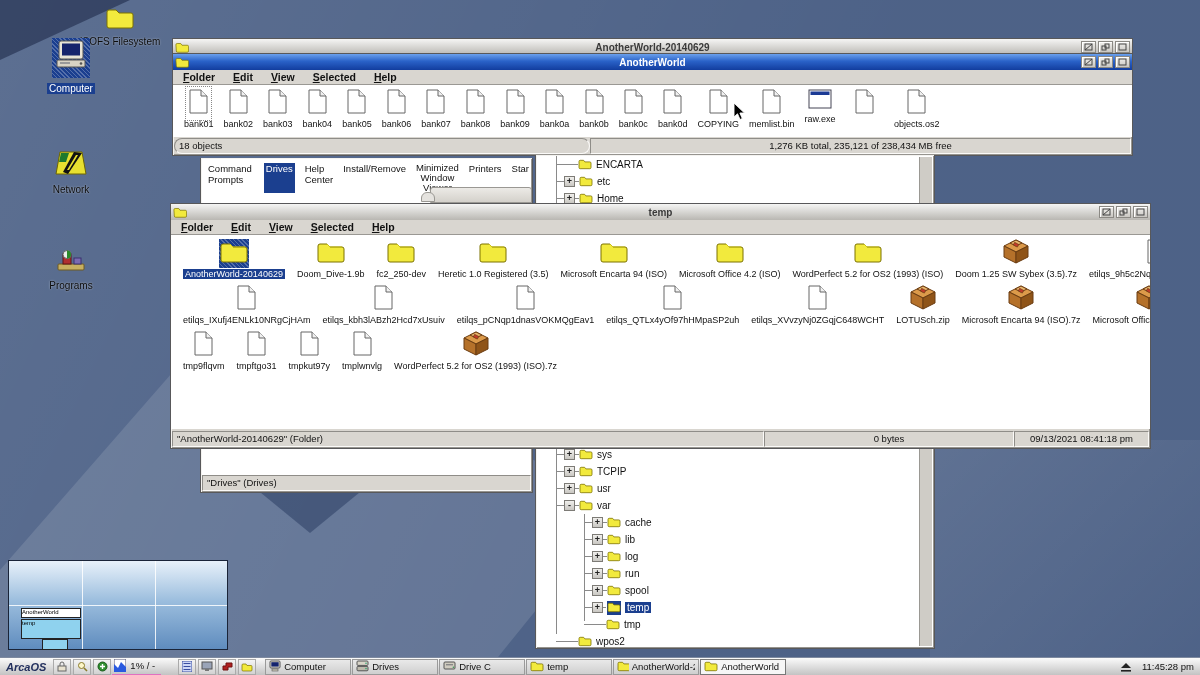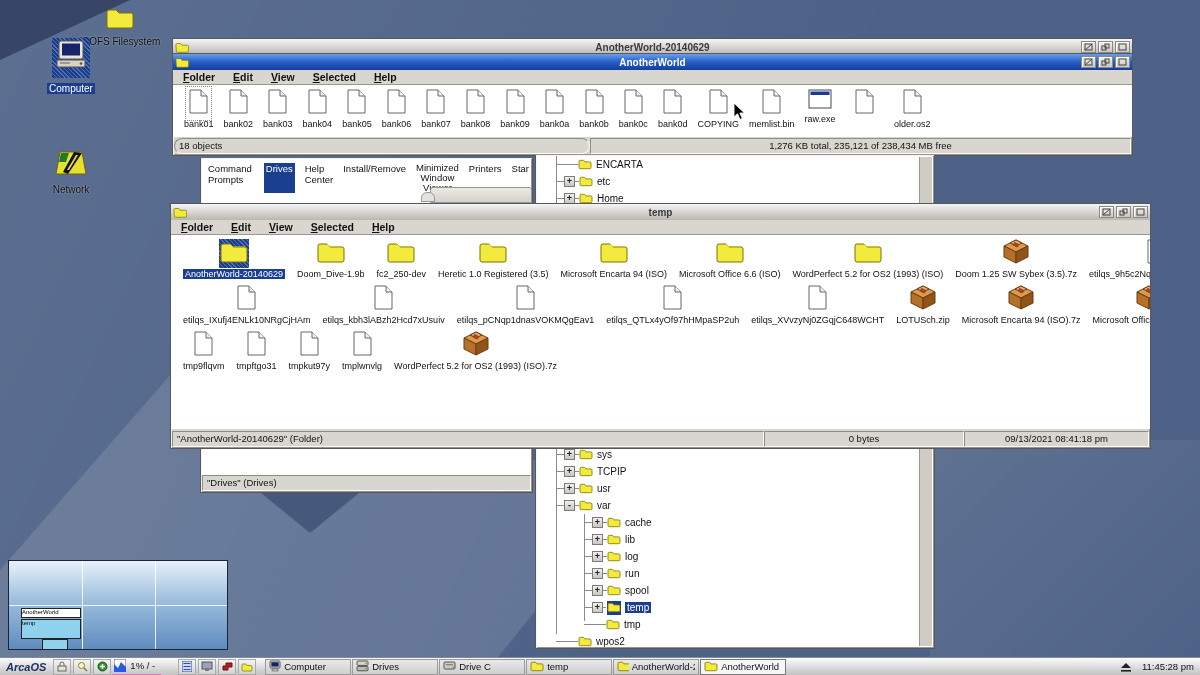--- a/index.html
+++ b/index.html
@@ -132,20 +132,30 @@
     <span class="lbl sel">Computer</span>
   </div>
   <div class="dicon" style="left:26px; top:148px;">
     <span class="ic" id="ic-network"><svg width="34" height="30" viewBox="0 0 34 30">
           <path d="M6 4 h22 l4 22 h-30 z" fill="#e8e030" stroke="#6e6600"></path>
           <path d="M7 5 l8 0 -3 9 -7 0 z" fill="#1f7a2d"></path>
           <path d="M20 4 l8 1 -14 21 -5 -2 z" fill="#111"></path>
           <path d="M22 7 l2 0 -9 15 -2 0 z" fill="#e8e030"></path>
         </svg></span>
     <span class="lbl">Network</span>
+  </div>
+  <div class="dicon" style="left:26px; top:248px;">
+    <span class="ic" id="ic-programs"><svg width="34" height="26" viewBox="0 0 34 26">
+          <rect x="4" y="16" width="26" height="6" rx="1" fill="#c8b060" stroke="#6e5a20"></rect>
+          <rect x="9" y="6" width="8" height="10" fill="#b03030" stroke="#601515"></rect>
+          <circle cx="13" cy="6.5" r="4" fill="#eee" stroke="#666"></circle>
+          <path d="M13 2.5 a4 4 0 0 1 0 8 z" fill="#2a8a2a"></path>
+          <rect x="20" y="10" width="7" height="6" fill="#7a6ab0" stroke="#3a3070"></rect>
+        </svg></span>
+    <span class="lbl">Programs</span>
   </div>
 
   <div class="win" style="left:172px; top:38px; width:961px; height:30px; z-index:1;">
     <div class="tbar inactive">
       <svg class="sysic" viewBox="0 0 16 13">
           <path d="M1 4 q0-1.5 1.5-1.5 h4 l1.5 2 h6 q1.5 0 1.5 1.5 v5 q0 1.5 -1.5 1.5 h-11 q-1.5 0 -1.5 -1.5 z" fill="#f2ea3d" stroke="#7c7200" stroke-width="0.8"></path>
         </svg>
       <span class="ttl">AnotherWorld-20140629</span>
       <span class="tbtns">
         <span class="tbtn">
@@ -302,21 +312,21 @@
           <span class="fic"><svg width="21" height="25" viewBox="0 0 21 25">
               <path d="M2 1 h11 l6 6 v17 h-17 z" fill="#fff" stroke="#666"></path>
               <path d="M13 1 v6 h6" fill="#f0f0f0" stroke="#666"></path>
             </svg></span>
           <span class="flbl">README</span>
         </span><span class="fitem" style="padding: 0px 5px;">
           <span class="fic"><svg width="21" height="25" viewBox="0 0 21 25">
               <path d="M2 1 h11 l6 6 v17 h-17 z" fill="#fff" stroke="#666"></path>
               <path d="M13 1 v6 h6" fill="#f0f0f0" stroke="#666"></path>
             </svg></span>
-          <span class="flbl">older.os2</span>
+          <span class="flbl">objects.os2</span>
         </span></div>
     <div class="statusbar">
       <span class="spane" style="width:416px;border-radius:8px;">18 objects</span>
       <span class="spane" style="flex:1; text-align:center;">1,276 KB total, 235,121 of 238,434 MB free</span>
     </div>
   </div>
 
   <div class="win" style="left:200px; top:158px; width:333px; height:335px; z-index:3; border-top:none;">
     <div class="content" style="position:absolute; left:1px; right:1px; top:1px; bottom:17px;">
       <div id="drives-items" style="display:flex; flex-wrap:nowrap; gap:10px; padding:4px 2px 0 6px; font-size:9.5px; color:#111;">
@@ -557,21 +567,21 @@
             <span class="fic"><svg width="30" height="25" viewBox="0 0 30 25">
                 <path d="M2 7 q0-2 2-2 h7 l3 3 h12 q2 0 2 2 v11 q0 2-2 2 H4 q-2 0-2-2 z" fill="#f2ea3d" stroke="#7c7200"></path>
                 <path d="M11 5 l3 3 h12" fill="none" stroke="#c8bf18"></path>
               </svg></span>
             <span class="flbl">Microsoft Encarta 94 (ISO)</span>
           </span><span class="fitem" style="padding: 0px 6px;">
             <span class="fic"><svg width="30" height="25" viewBox="0 0 30 25">
                 <path d="M2 7 q0-2 2-2 h7 l3 3 h12 q2 0 2 2 v11 q0 2-2 2 H4 q-2 0-2-2 z" fill="#f2ea3d" stroke="#7c7200"></path>
                 <path d="M11 5 l3 3 h12" fill="none" stroke="#c8bf18"></path>
               </svg></span>
-            <span class="flbl">Microsoft Office 6.6 (ISO)</span>
+            <span class="flbl">Microsoft Office 4.2 (ISO)</span>
           </span><span class="fitem" style="padding: 0px 6px;">
             <span class="fic"><svg width="30" height="25" viewBox="0 0 30 25">
                 <path d="M2 7 q0-2 2-2 h7 l3 3 h12 q2 0 2 2 v11 q0 2-2 2 H4 q-2 0-2-2 z" fill="#f2ea3d" stroke="#7c7200"></path>
                 <path d="M11 5 l3 3 h12" fill="none" stroke="#c8bf18"></path>
               </svg></span>
             <span class="flbl">WordPerfect 5.2 for OS2 (1993) (ISO)</span>
           </span><span class="fitem" style="padding: 0px 6px;">
             <span class="fic"><svg width="26" height="25" viewBox="0 0 26 25">
                 <polygon points="13,1 25,7 13,13 1,7" fill="#dc9a4a" stroke="#6b3d12"></polygon>
                 <polygon points="1,7 13,13 13,24 1,18" fill="#b5712a" stroke="#6b3d12"></polygon>
@@ -675,21 +685,21 @@
                 <polygon points="1,7 13,13 13,24 1,18" fill="#b5712a" stroke="#6b3d12"></polygon>
                 <polygon points="25,7 13,13 13,24 25,18" fill="#8f5418" stroke="#6b3d12"></polygon>
                 <polygon points="13,1 19,4 13,7 7,4" fill="#e9b56e" stroke="#6b3d12"></polygon>
                 <rect x="10.7" y="4.2" width="4.6" height="3" fill="#c23a2a" stroke="#6b3d12" stroke-width="0.6" transform="rotate(27 13 5.7)"></rect>
               </svg></span>
             <span class="flbl">WordPerfect 5.2 for OS2 (1993) (ISO).7z</span>
           </span></div>
       </div>
     <div class="statusbar">
       <span class="spane" style="width:592px;">"AnotherWorld-20140629" (Folder)</span>
-      <span class="spane" style="width:200px; text-align:center;">0 bytes</span>
+      <span class="spane" style="width:250px; text-align:center;">0 bytes</span>
       <span class="spane" style="flex:1; text-align:center;">09/13/2021 08:41:18 pm</span>
     </div>
   </div>
 
   <div id="pager">
     <div class="gv" style="left:73px;"></div>
     <div class="gv" style="left:146px;"></div>
     <div class="gh" style="top:44px;"></div>
     <div class="mini mw1">AnotherWorld</div>
     <div class="mini mw2">temp</div>

